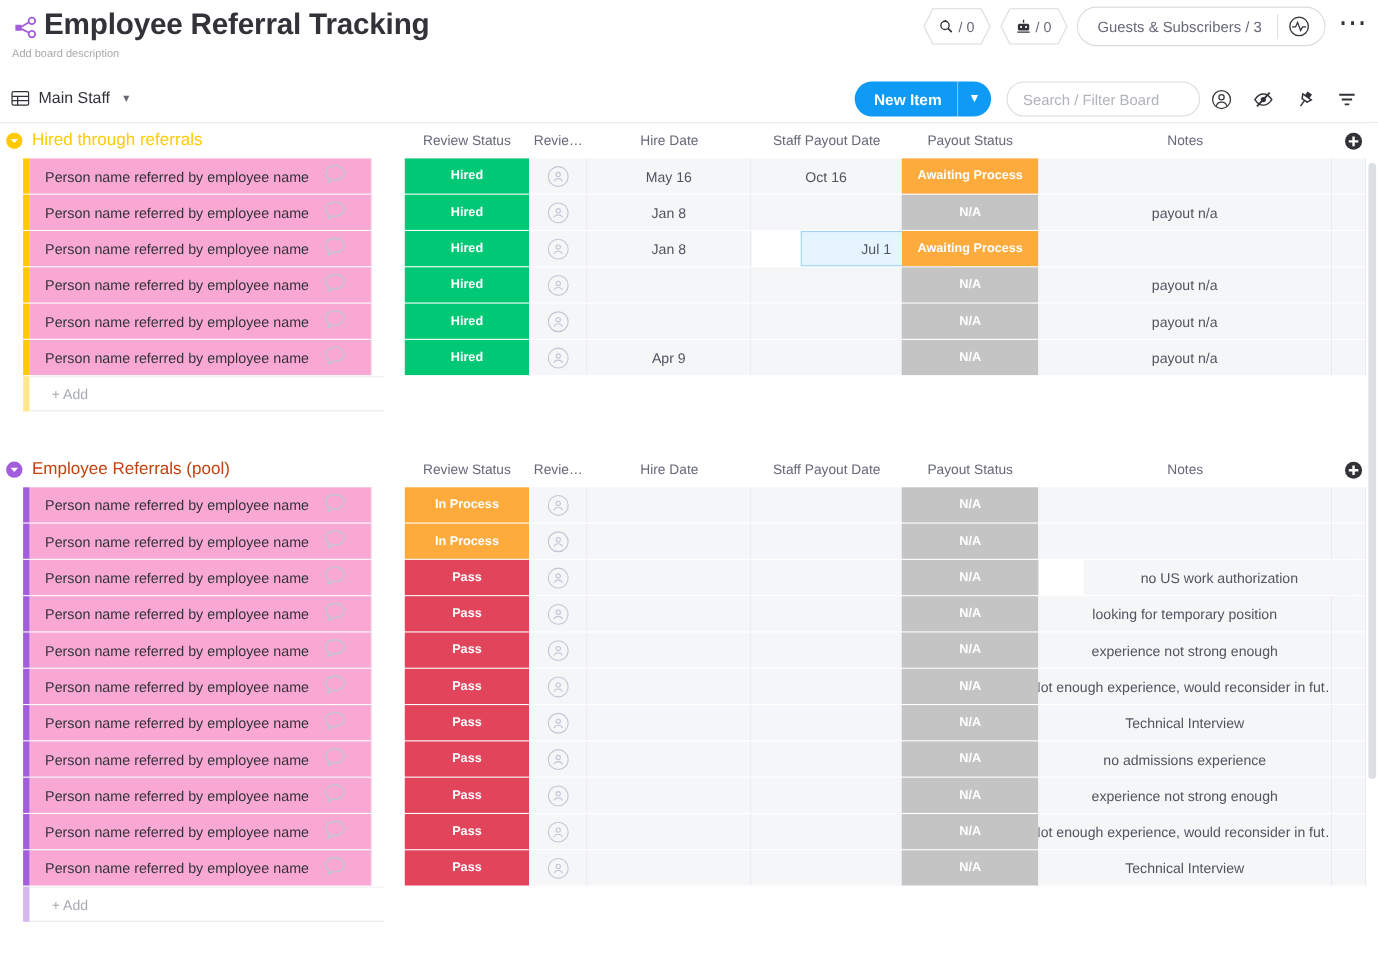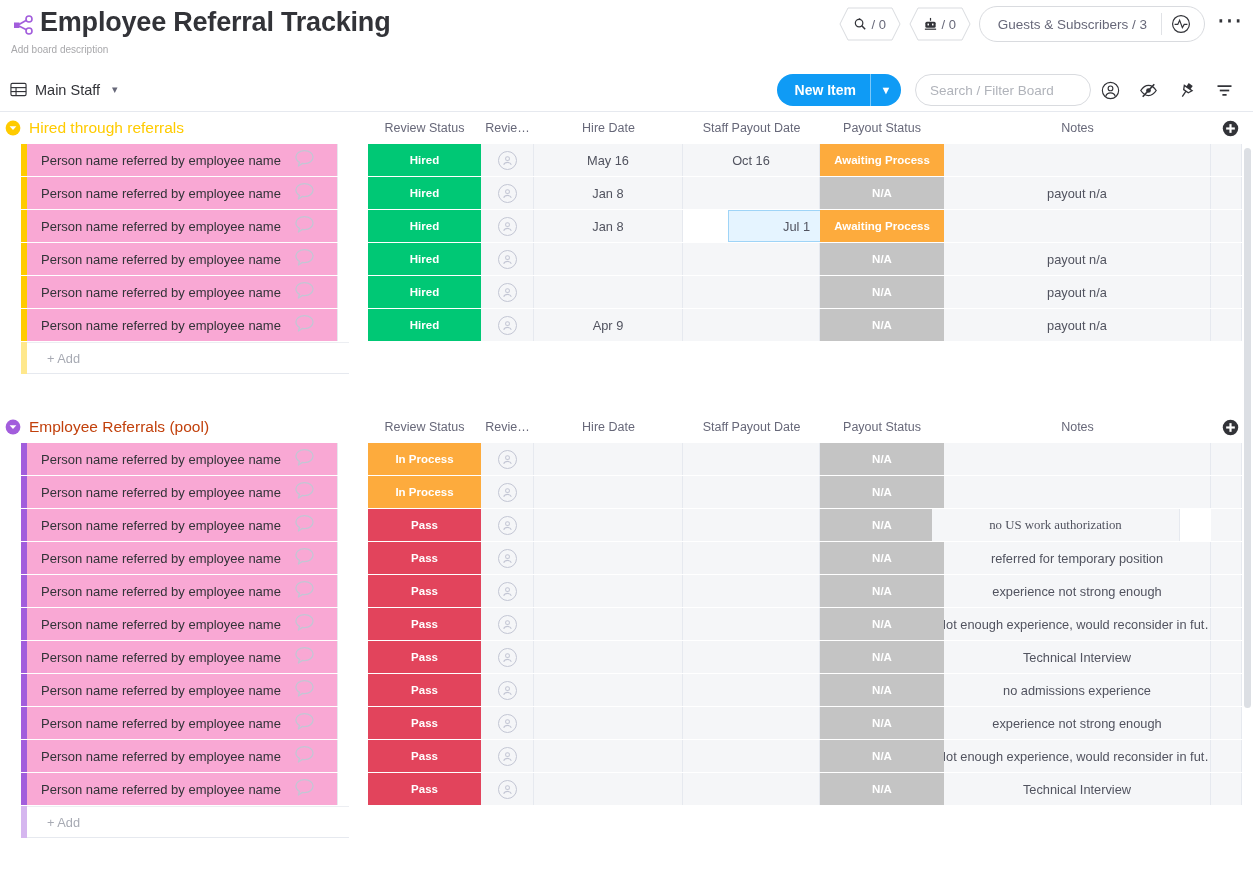--- a/index.html
+++ b/index.html
@@ -665,21 +665,21 @@
               <span class="person-circle">
                 <svg width="13" height="13" viewBox="0 0 14 14">
                   <circle cx="7" cy="5" r="2.1" fill="none" stroke="#c3c6d4" stroke-width="1.1"></circle>
                   <path d="M2.9 11.6 a4.3 3.7 0 0 1 8.2 0" fill="none" stroke="#c3c6d4" stroke-width="1.1"></path>
                 </svg>
               </span>
             </div>
             <div class="cell" style="left: 534px; width: 149px;"></div>
             <div class="cell" style="left: 683px; width: 137px;"></div>
             <div class="cell status" style="left: 820px; width: 124px; background: rgb(196, 196, 196);">N/A</div>
-            <div class="cell notes" style="left: 932px; width: 248px; font-family: Liberation Serif, serif;">no US work authorization</div>
+            <div class="cell notes" style="left: 985px; width: 248px;">no US work authorization</div>
             <div class="cell" style="left: 1211px; width: 31px;"></div>
           </div>
           <div class="row">
             <div class="bar" style="background: rgb(162, 93, 220);"></div>
             <div class="cell name" style="left: 27px; width: 311px;">
               <span>Person name referred by employee name</span>
               <span class="chat-bubble"><svg width="21" height="20" viewBox="0 0 22 21">
                   <path d="M11 2.2 C5.9 2.2 2 5.2 2 9 C2 11.3 3.5 13.3 5.8 14.5 L4.6 18.4 L8.9 15.6 C9.6 15.7 10.3 15.8 11 15.8 C16.1 15.8 20 12.8 20 9 C20 5.2 16.1 2.2 11 2.2 Z" fill="none" stroke="#c3c6d4" stroke-width="1.35" stroke-linejoin="round"></path>
                 </svg></span>
             </div>
@@ -688,21 +688,21 @@
               <span class="person-circle">
                 <svg width="13" height="13" viewBox="0 0 14 14">
                   <circle cx="7" cy="5" r="2.1" fill="none" stroke="#c3c6d4" stroke-width="1.1"></circle>
                   <path d="M2.9 11.6 a4.3 3.7 0 0 1 8.2 0" fill="none" stroke="#c3c6d4" stroke-width="1.1"></path>
                 </svg>
               </span>
             </div>
             <div class="cell" style="left: 534px; width: 149px;"></div>
             <div class="cell" style="left: 683px; width: 137px;"></div>
             <div class="cell status" style="left: 820px; width: 124px; background: rgb(196, 196, 196);">N/A</div>
-            <div class="cell notes" style="left: 944px; width: 267px;">referred for temporary position</div>
+            <div class="cell notes" style="left: 944px; width: 267px;">looking for temporary position</div>
             <div class="cell" style="left: 1211px; width: 31px;"></div>
           </div>
           <div class="row">
             <div class="bar" style="background: rgb(162, 93, 220);"></div>
             <div class="cell name" style="left: 27px; width: 311px;">
               <span>Person name referred by employee name</span>
               <span class="chat-bubble"><svg width="21" height="20" viewBox="0 0 22 21">
                   <path d="M11 2.2 C5.9 2.2 2 5.2 2 9 C2 11.3 3.5 13.3 5.8 14.5 L4.6 18.4 L8.9 15.6 C9.6 15.7 10.3 15.8 11 15.8 C16.1 15.8 20 12.8 20 9 C20 5.2 16.1 2.2 11 2.2 Z" fill="none" stroke="#c3c6d4" stroke-width="1.35" stroke-linejoin="round"></path>
                 </svg></span>
             </div>

